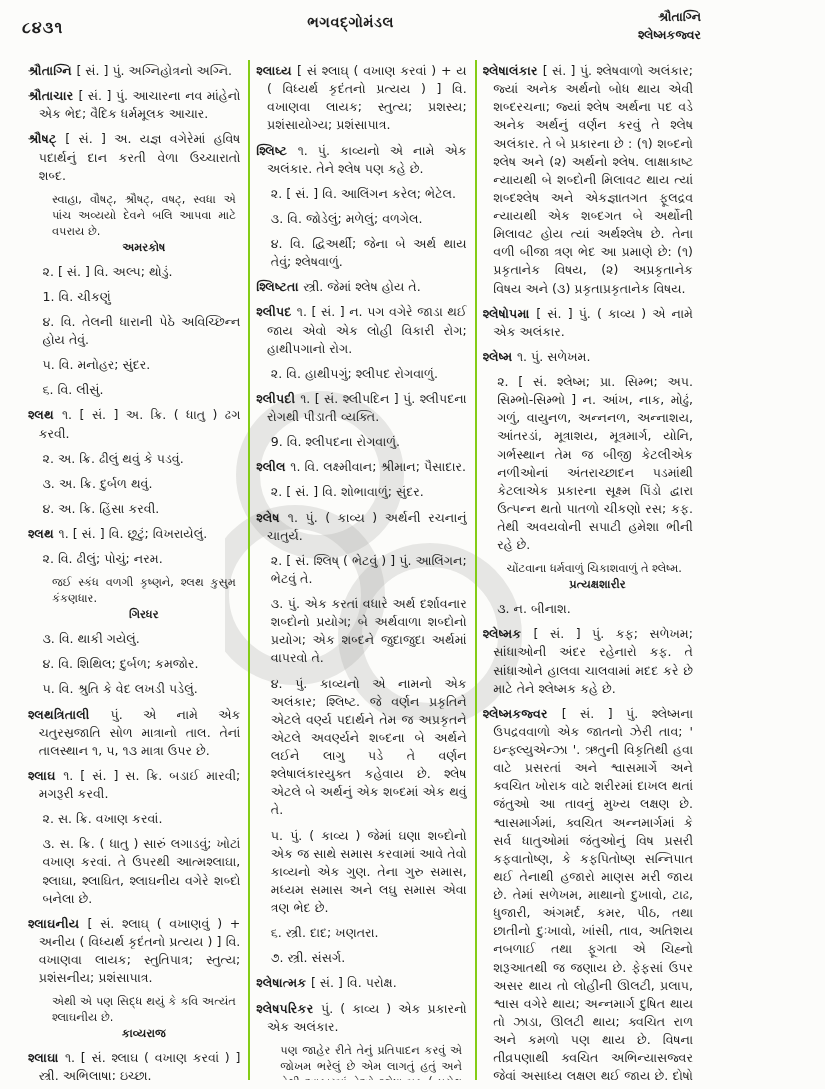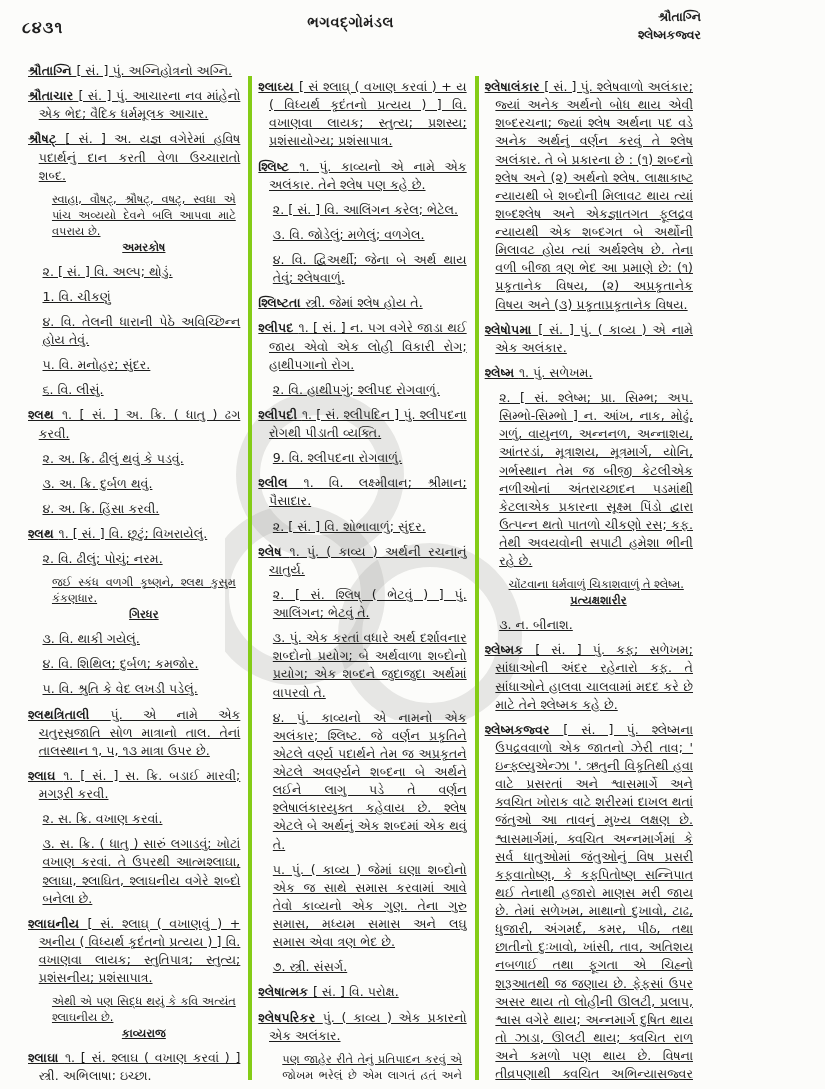--- a/index.html
+++ b/index.html
@@ -10,22 +10,22 @@
   }
   .page{position:relative;width:717px;height:1089px;box-sizing:border-box;padding:8px 16px 6px 22px;}
   
   .hdr{display:flex;align-items:flex-start;justify-content:space-between;height:46px;}
   .pageno{font-size:16px;font-weight:bold;letter-spacing:1px;padding-top:10px;}
   .booktitle{font-size:14.5px;font-weight:bold;padding-top:6px;letter-spacing:.5px;}
   .guides{text-align:right;font-size:12.5px;font-weight:bold;line-height:1.45;}
   
   .cols{display:flex;height:1020px;overflow:hidden;margin-top:6px;}
   .col{width:33.333%;box-sizing:border-box;padding:2px 8px 0 6px;overflow:hidden;}
-  .col + .col{border-left:4px solid #84cc16;margin-top:16px;}
-  .col p{margin:0 0 7px;font-size:12.6px;line-height:1.44;text-align:justify;text-decoration:underline;}
+  .col + .col{border-left:2px solid #84cc16;}
+  .col p{margin:0 0 7px;font-size:12.6px;line-height:1.44;text-align:justify;}
   p.entry{padding-left:.85em;text-indent:-.85em;}
   p.sense{padding-left:1.15em;}
   .hw{font-weight:bold;letter-spacing:.2px;}
   p.quote{font-size:11.4px;line-height:1.4;padding:0 .4em 0 2.1em;text-align:justify;}
   .attr{display:block;text-align:center;font-weight:bold;font-size:11.4px;}
   
   .wm{position:absolute;pointer-events:none;z-index:0;}
   .content{position:relative;z-index:1;}
 </style>
 </head>
@@ -93,20 +93,21 @@
           <p class="sense">૨. વિ. હાથીપગું; શ્લીપદ રોગવાળું.</p>
           <p class="entry"><span class="hw">શ્લીપદી </span>૧. [ સં. શ્લીપદિન ] પું. શ્લીપદના રોગથી પીડાતી વ્યક્તિ.</p>
           <p class="sense">9. વિ. શ્લીપદના રોગવાળું.</p>
           <p class="entry"><span class="hw">શ્લીલ </span>૧. વિ. લક્ષ્મીવાન; શ્રીમાન; પૈસાદાર.</p>
           <p class="sense">૨. [ સં. ] વિ. શોભાવાળું; સુંદર.</p>
           <p class="entry"><span class="hw">શ્લેષ </span>૧. પું. ( કાવ્ય ) અર્થની રચનાનું ચાતુર્ય.</p>
           <p class="sense">૨. [ સં. શ્લિષ્ ( ભેટવું ) ] પું. આલિંગન; ભેટવું તે.</p>
           <p class="sense">૩. પું. એક કરતાં વધારે અર્થ દર્શાવનાર શબ્દોનો પ્રયોગ; બે અર્થવાળા શબ્દોનો પ્રયોગ; એક શબ્દને જુદાજુદા અર્થમાં વાપરવો તે.</p>
           <p class="sense">૪. પું. કાવ્યનો એ નામનો એક અલંકાર; શ્લિષ્ટ. જે વર્ણન પ્રકૃતિને એટલે વર્ણ્ય પદાર્થને તેમ જ અપ્રકૃતને એટલે અવર્ણ્યને શબ્દના બે અર્થને લઈને લાગુ પડે તે વર્ણન શ્લેષાલંકારયુક્ત કહેવાય છે. શ્લેષ એટલે બે અર્થનું એક શબ્દમાં એક થવું તે.</p>
           <p class="sense">૫. પું. ( કાવ્ય ) જેમાં ઘણા શબ્દોનો એક જ સાથે સમાસ કરવામાં આવે તેવો કાવ્યનો એક ગુણ. તેના ગુરુ સમાસ, મધ્યમ સમાસ અને લઘુ સમાસ એવા ત્રણ ભેદ છે.</p>
+          <p class="sense">૬. સ્ત્રી. દાદ; ખણતરા.</p>
           <p class="sense">૭. સ્ત્રી. સંસર્ગ.</p>
           <p class="entry"><span class="hw">શ્લેષાત્મક </span>[ સં. ] વિ. પરોક્ષ.</p>
           <p class="entry"><span class="hw">શ્લેષપરિકર </span>પું. ( કાવ્ય ) એક પ્રકારનો એક અલંકાર.</p>
           <p class="quote">પણ જાહેર રીતે તેનું પ્રતિપાદન કરવું એ જોખમ ભરેલું છે એમ લાગતું હતું અને તેથી આકારમાં તેઓ શ્લેષાત્મક ( પરોક્ષ ) વાણીનો ઉપયોગ કરતાં હતાં<span class="attr">પુરાતત્વ</span></p>
           <p class="entry"><span class="hw">શ્લેષાર્થી </span>[ સં. ] વિ. દ્વ્યર્થી; બે અર્થવાળું.</p>
         </div>
         <div class="col">
           <p class="entry"><span class="hw">શ્લેષાલંકાર </span>[ સં. ] પું. શ્લેષવાળો અલંકાર; જ્યાં અનેક અર્થનો બોધ થાય એવી શબ્દરચના; જ્યાં શ્લેષ અર્થના પદ વડે અનેક અર્થનું વર્ણન કરવું તે શ્લેષ અલંકાર. તે બે પ્રકારના છે : (૧) શબ્દનો શ્લેષ અને (૨) અર્થનો શ્લેષ. લાક્ષાકાષ્ટ ન્યાયથી બે શબ્દોની મિલાવટ થાય ત્યાં શબ્દશ્લેષ અને એકજ્ઞાતગત ફૂલદ્રવ ન્યાયથી એક શબ્દગત બે અર્થોની મિલાવટ હોય ત્યાં અર્થશ્લેષ છે. તેના વળી બીજા ત્રણ ભેદ આ પ્રમાણે છે: (૧) પ્રકૃતાનેક વિષય, (૨) અપ્રકૃતાનેક વિષય અને (૩) પ્રકૃતાપ્રકૃતાનેક વિષય.</p>
           <p class="entry"><span class="hw">શ્લેષોપમા </span>[ સં. ] પું. ( કાવ્ય ) એ નામે એક અલંકાર.</p>
           <p class="entry"><span class="hw">શ્લેષ્મ </span>૧. પું. સળેખમ.</p>

